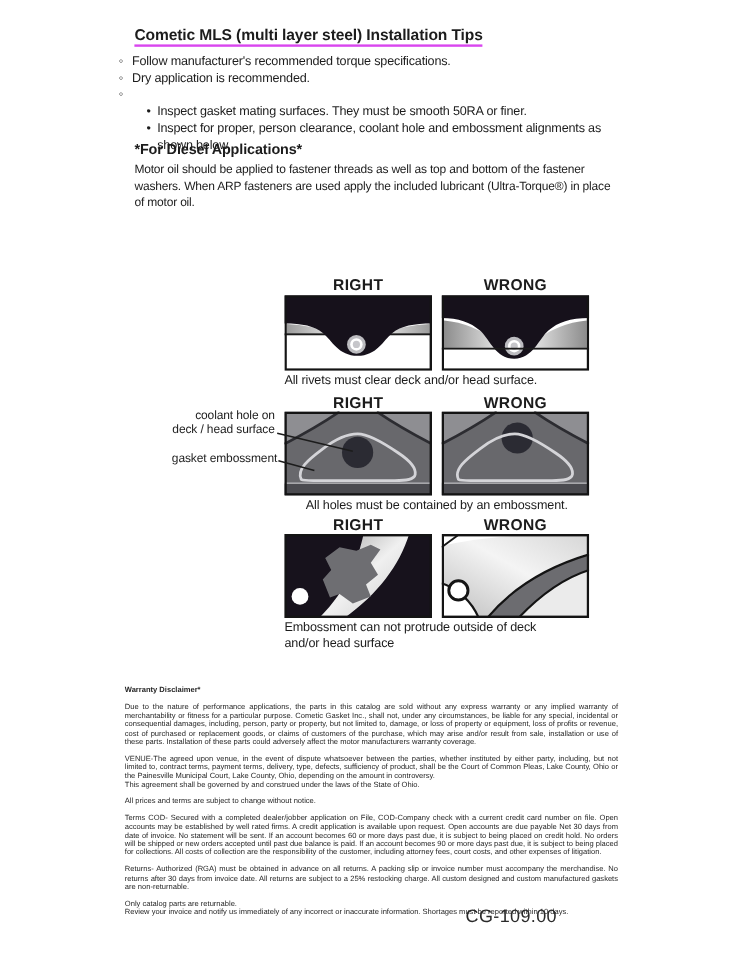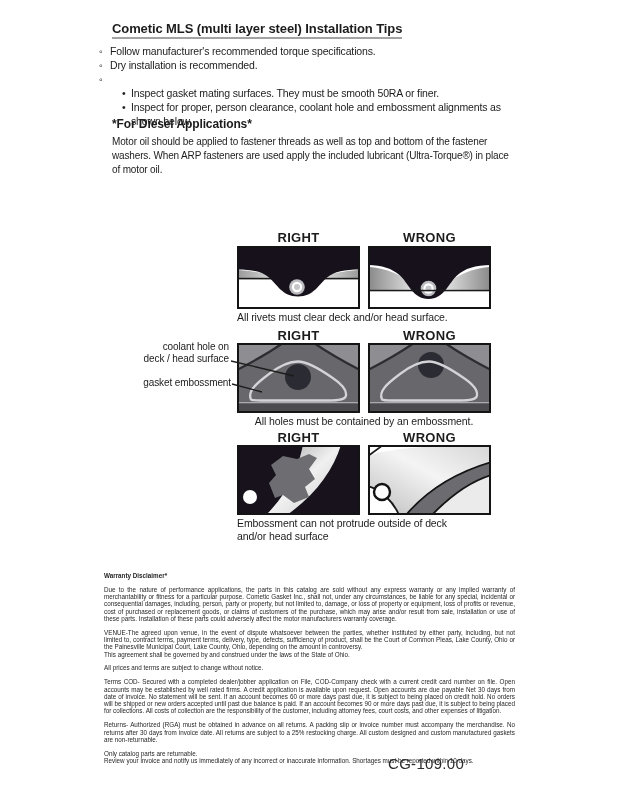--- a/index.html
+++ b/index.html
@@ -3,21 +3,21 @@
 <meta charset="utf-8">
 <style>
   html,body { margin:0; padding:0; background:#ffffff; }
   .page {
     position:relative; width:618px; height:800px; background:#ffffff;
     font-family:"Liberation Sans","DejaVu Sans",sans-serif; color:#1c1c1c; overflow:hidden;
   }
   .abs { position:absolute; }
   .title {
     left:112px; top:21px; font-size:13px; font-weight:bold; letter-spacing:-0.1px;
-    border-bottom:2px solid #a3a3a3; padding-bottom:1px; white-space:nowrap;
+    border-bottom:2px solid #d946ef; padding-bottom:1px; white-space:nowrap;
   }
   .bullets { left:99px; top:44px; width:428px; font-size:10.5px; line-height:14px; letter-spacing:-0.15px; }
   .b { display:flex; }
   .mk  { flex:0 0 11px; width:11px; }
   .mk2 { flex:0 0 9px;  width:9px; }
   .sub { padding-left:23px; }
   .diesel-h { left:112px; top:117px; font-size:12px; font-weight:bold; letter-spacing:-0.1px; }
   .para { font-size:10px; line-height:14px; letter-spacing:-0.15px; }
   .hdr { width:123px; text-align:center; font-size:13px; font-weight:bold; letter-spacing:0.3px; }
   .cap { font-size:10.5px; letter-spacing:-0.1px; }
@@ -38,21 +38,21 @@
 
   <div class="abs title">Cometic MLS (multi layer steel) Installation Tips</div>
 
   <div class="abs bullets">
     <div class="b">
       <span class="mk">◦</span>
       <span>Follow manufacturer's recommended torque specifications.</span>
     </div>
     <div class="b">
       <span class="mk">◦</span>
-      <span>Dry installation is recommended.</span>
+      <span>Dry application is recommended.</span>
     </div>
     <div class="b">
       <span class="mk">◦</span>
     </div>
     <div class="b sub">
       <span class="mk2">•</span>
       <span>Inspect gasket mating surfaces.  They must be smooth 50RA or finer.</span>
     </div>
     <div class="b sub">
       <span class="mk2">•</span>

